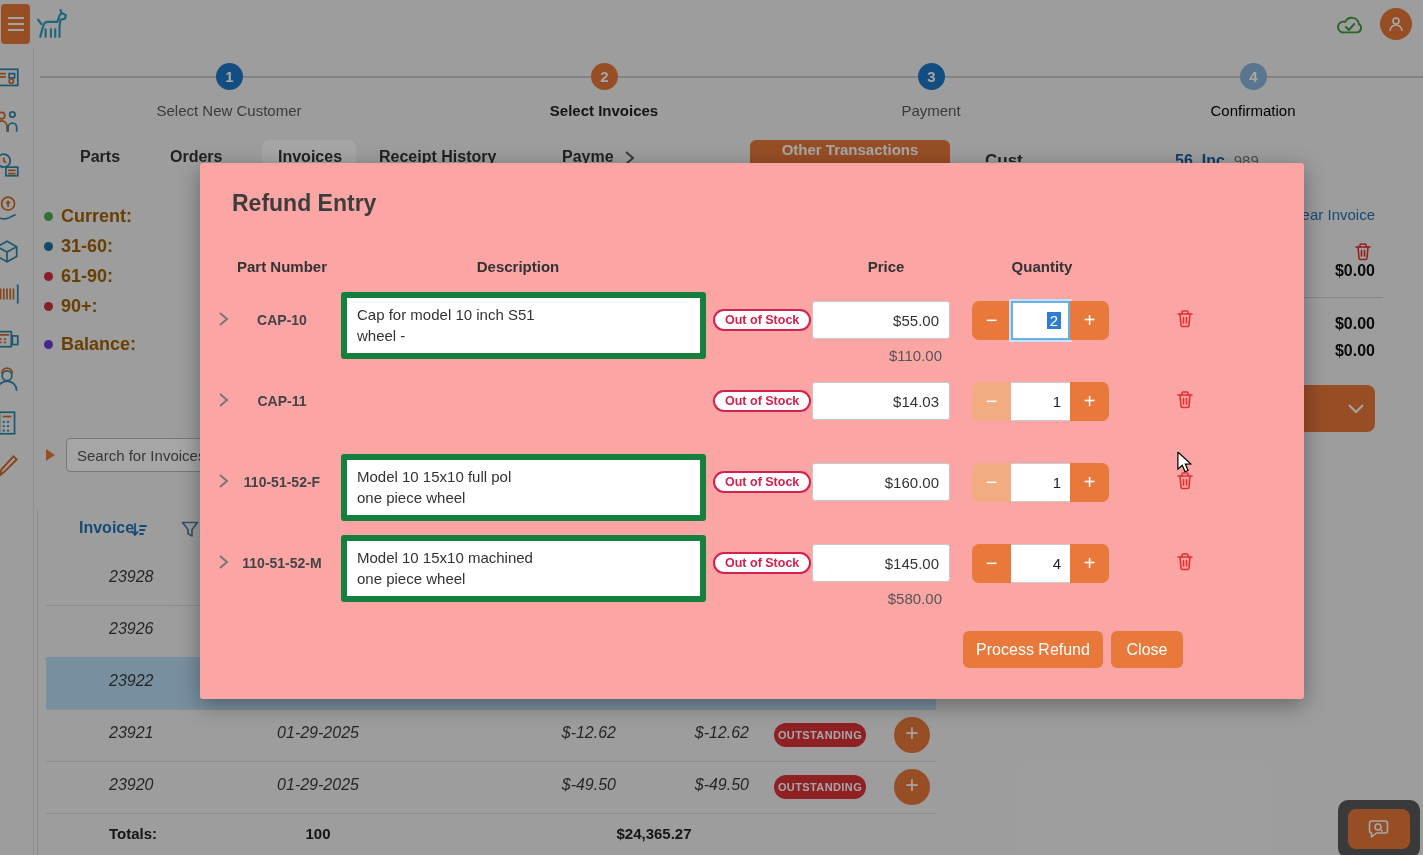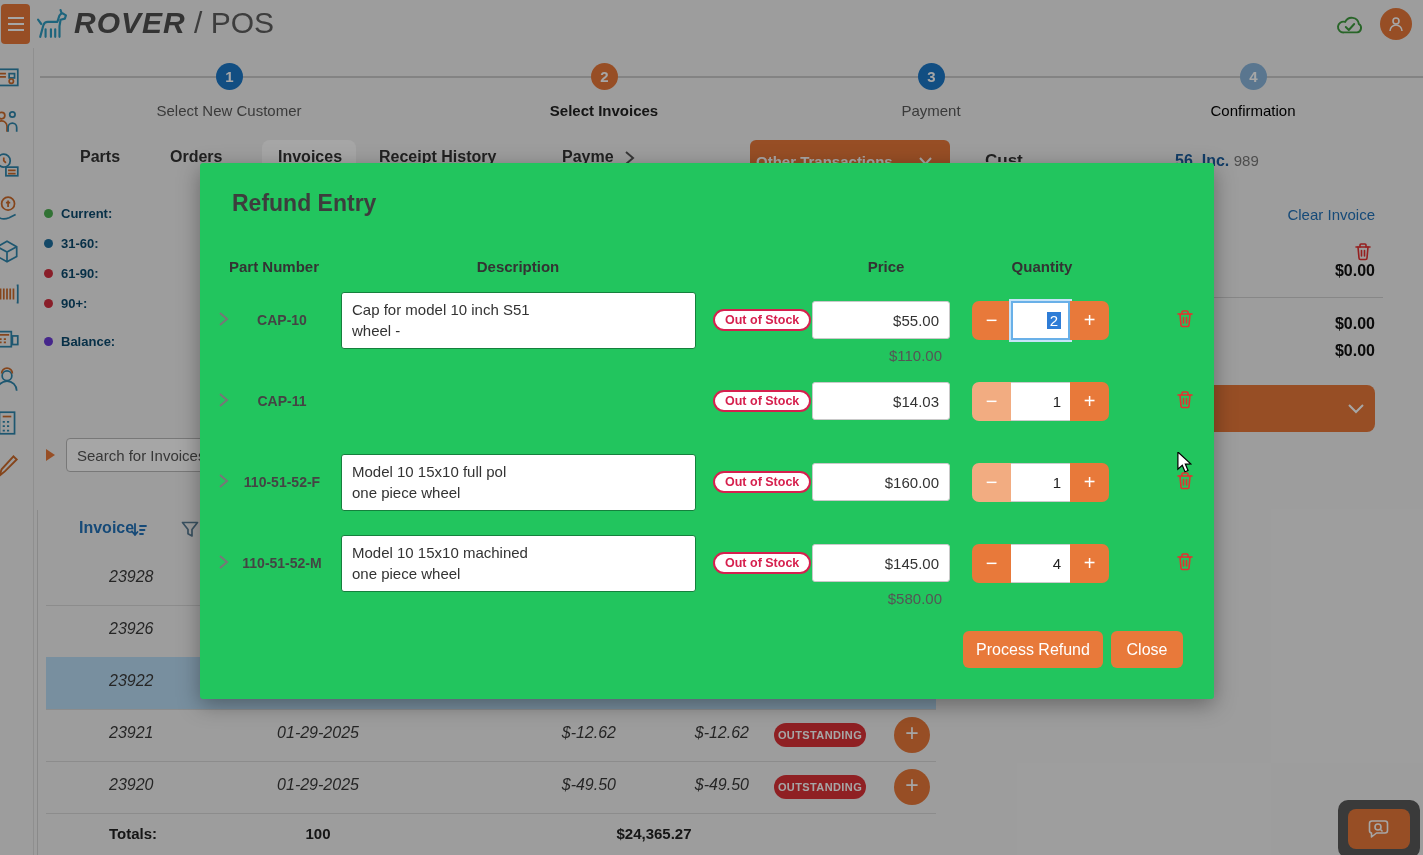--- a/index.html
+++ b/index.html
@@ -31,36 +31,36 @@
     font-size:15px;font-weight:700;display:flex;align-items:center;justify-content:center;}
   .step-label{position:absolute;top:102px;width:240px;text-align:center;font-size:15px;color:#5a5a5a;}
   .step-label.active{color:#222;font-weight:700;}
   .step-label.future{color:#000000;}
 
   
   .tab{position:absolute;top:148px;font-size:16px;font-weight:600;color:#333;cursor:pointer;white-space:nowrap;}
   .tab-selected-bg{position:absolute;left:262px;top:140px;width:94px;height:42px;background:#fff;border-radius:8px 8px 0 0;}
   .other-trans{position:absolute;left:750px;top:140px;width:200px;height:42px;background:var(--accent);border:none;
     border-radius:6px;color:#fff;font-size:15px;font-weight:600;cursor:pointer;font-family:inherit;
-    display:flex;align-items:center;justify-content:flex-start;gap:26px;}
+    display:flex;align-items:center;justify-content:space-between;gap:26px;flex-direction:column;}
   .cust-sliver{position:absolute;left:985px;top:150px;height:12px;width:70px;overflow:hidden;
     font-size:17px;font-weight:700;color:#333;line-height:22px;}
 
   
   .cust-name{position:absolute;left:1175px;top:152px;width:200px;font-size:16px;white-space:nowrap;}
   .cust-name .n{font-weight:700;color:#1c5f9e;}
   .cust-name .c{color:#777;font-size:15px;}
   .clear-inv{position:absolute;left:1195px;top:206px;width:180px;text-align:right;font-size:15px;color:var(--link);cursor:pointer;}
   .amt{position:absolute;width:180px;left:1195px;text-align:right;font-size:16px;font-weight:700;color:#111;}
   .r-divider{position:absolute;left:1100px;top:297px;width:283px;height:1px;background:#cfcfcf;}
   .orange-bar{position:absolute;left:1080px;top:385px;width:295px;height:47px;background:var(--accent);
     border-radius:8px;cursor:pointer;}
 
   
-  .age-item{position:absolute;left:44px;font-size:13px;font-weight:700;color:#0c4a6e;display:flex;align-items:center;gap:8px;justify-content:flex-end;}
+  .age-item{position:absolute;left:44px;font-size:18px;font-weight:700;color:#a16207;display:flex;align-items:center;gap:8px;justify-content:flex-end;}
   .age-dot{width:9px;height:9px;border-radius:50%;flex:0 0 auto;}
 
   
   .tri{position:absolute;left:46px;top:449px;width:0;height:0;border-top:6px solid transparent;
     border-bottom:6px solid transparent;border-left:9px solid var(--accent);cursor:pointer;}
   .inv-search{position:absolute;left:66px;top:438px;width:220px;height:32px;border:1px solid #b9b9b9;border-radius:4px;
     font-size:15px;color:#333;padding:0 10px;font-family:inherit;background:#fff;}
   .inv-search::placeholder{color:#555;}
   .inv-table{position:absolute;left:37px;top:510px;width:898px;height:345px;border-left:1px solid #d5d5d5;}
   .inv-head{position:absolute;left:41px;top:9px;font-size:16px;font-weight:700;color:var(--link);cursor:pointer;}
@@ -76,33 +76,33 @@
 
   
   .overlay{position:absolute;inset:0;background:rgba(0,0,0,0.35);z-index:50;}
 
   
   .chat-frame{position:absolute;left:1338px;top:800px;width:82px;height:58px;background:#595959;border-radius:10px;}
   .chat-btn{position:absolute;left:10px;top:9px;width:62px;height:40px;background:var(--accent);border:none;border-radius:8px;
     cursor:pointer;display:flex;align-items:center;justify-content:center;}
 
   
-  .modal{position:absolute;left:200px;top:163px;width:1014px;height:536px;background:#22c55e;border-radius:3px;z-index:60;
+  .modal{position:absolute;left:200px;top:163px;width:1104px;height:536px;background:#fca5a5;border-radius:3px;z-index:60;
     box-shadow:0 6px 22px rgba(0,0,0,0.35);}
   .m-title{position:absolute;left:32px;top:27px;font-size:23px;font-weight:700;color:#3d3d3d;}
   .m-search-wrap{position:absolute;left:762px;top:21px;width:218px;height:37px;}
   .m-search{width:100%;height:100%;box-sizing:border-box;border:1px solid #b5b5b5;border-radius:2px;
     font-size:15px;padding:0 36px 0 10px;color:#333;font-family:inherit;}
   .m-search::placeholder{color:#666;}
   .m-search-icon{position:absolute;right:9px;top:8px;}
   .m-col{position:absolute;top:95px;font-size:15px;font-weight:600;color:#333;text-align:center;}
   .mrow{position:absolute;left:0;right:0;height:57px;}
   .expander{position:absolute;left:16px;top:18px;cursor:pointer;}
   .part-no{position:absolute;left:22px;top:20px;width:120px;text-align:center;font-size:14px;font-weight:700;color:#444;}
-  .desc-box{position:absolute;left:141px;top:0;width:333px;min-height:43px;border:1px solid #15803d;border-radius:3px;
+  .desc-box{position:absolute;left:141px;top:0;width:333px;min-height:43px;border:6px solid #15803d;border-radius:3px;
     padding:6px 10px;font-size:15px;color:#333;line-height:21px;white-space:pre-line;background:#fff;cursor:text;}
   .oos{position:absolute;left:513px;top:17px;border:2px solid var(--danger);color:var(--danger);background:#fff;
     border-radius:13px;font-size:12.5px;font-weight:700;padding:2px 10px;white-space:nowrap;}
   .price-input{position:absolute;left:612px;top:9px;width:116px;height:36px;border:1px solid #c9c9c9;border-radius:3px;
     text-align:right;font-size:15px;color:#333;padding:0 10px;font-family:inherit;}
   .subtotal{position:absolute;left:612px;top:55px;width:130px;text-align:right;font-size:15px;font-weight:400;color:#555;}
   .qty{position:absolute;left:772px;top:9px;display:flex;height:39px;}
   .qty-btn{width:39px;border:none;background:var(--accent);color:#fff;font-size:20px;cursor:pointer;
     display:flex;align-items:center;justify-content:center;padding:0;font-family:inherit;}
   .qty-btn.minus{border-radius:7px 0 0 7px;}
@@ -128,24 +128,20 @@
       <i></i>
     </button>
   <span class="abs" style="left:36px;top:9px">
     <svg width="32" height="30" viewBox="0 0 28 28" fill="none" stroke="#2E9BC0" stroke-width="2" stroke-linecap="round" stroke-linejoin="round">
       <path d="M3 26 L6 15 Q7 12 10 12 L19 12 L21 6 Q22 4 24 4 L27 6 L26 9 L22 10 L21 16 L21 26"></path>
       <path d="M8 26 V19 M13 26 V19 M17 26 V19"></path>
         <path d="M4 14 L1 10"></path>
         <path d="M23 4 L22 1"></path>
     </svg>
   </span>
-  <div class="brand">
-    <span class="b">ROVER</span>
-    <span class="s"> <span>/ POS</span></span>
-  </div>
   <span class="abs" style="left:1335px;top:12px">
     <svg width="30" height="24" viewBox="0 0 24 20" fill="none" stroke="#3E9B3E" stroke-width="1.6" stroke-linecap="round" stroke-linejoin="round">
       <path d="M7 17 a4.5 4.5 0 1 1 1 -8.7 a6 6 0 0 1 11.4 1.7 a3.8 3.8 0 0 1 -1.4 7 z"></path>
       <path d="M8.5 12.5 l2.5 2.5 l4.5 -5"></path>
     </svg>
   </span>
   <button class="avatar">
     <svg width="18" height="18" viewBox="0 0 18 18" fill="none" stroke="#fff" stroke-width="1.6">
       <circle cx="9" cy="6" r="3"></circle>
         <path d="M3 16 a6 6 0 0 1 12 0"></path>
@@ -355,21 +351,21 @@
     </svg>
   </button>
 </div>
 
 <div class="overlay"></div>
 
 <div class="modal">
   <div class="m-title">Refund Entry</div>
 
 
-  <div class="m-col" style="left:14px;width:120px">Part Number</div>
+  <div class="m-col" style="left:22px;width:120px">Part Number</div>
   <div class="m-col" style="left:218px;width:200px">Description</div>
   <div class="m-col" style="left:636px;width:100px">Price</div>
   <div class="m-col" style="left:792px;width:100px">Quantity</div>
 
   <div class="mrow" style="top:129px">
     <span class="expander">
         <svg width="14" height="18" viewBox="0 0 14 18" fill="none" stroke="#777" stroke-width="2">
           <path d="M4 3 L11 9 L4 15"></path>
         </svg>
       </span>

